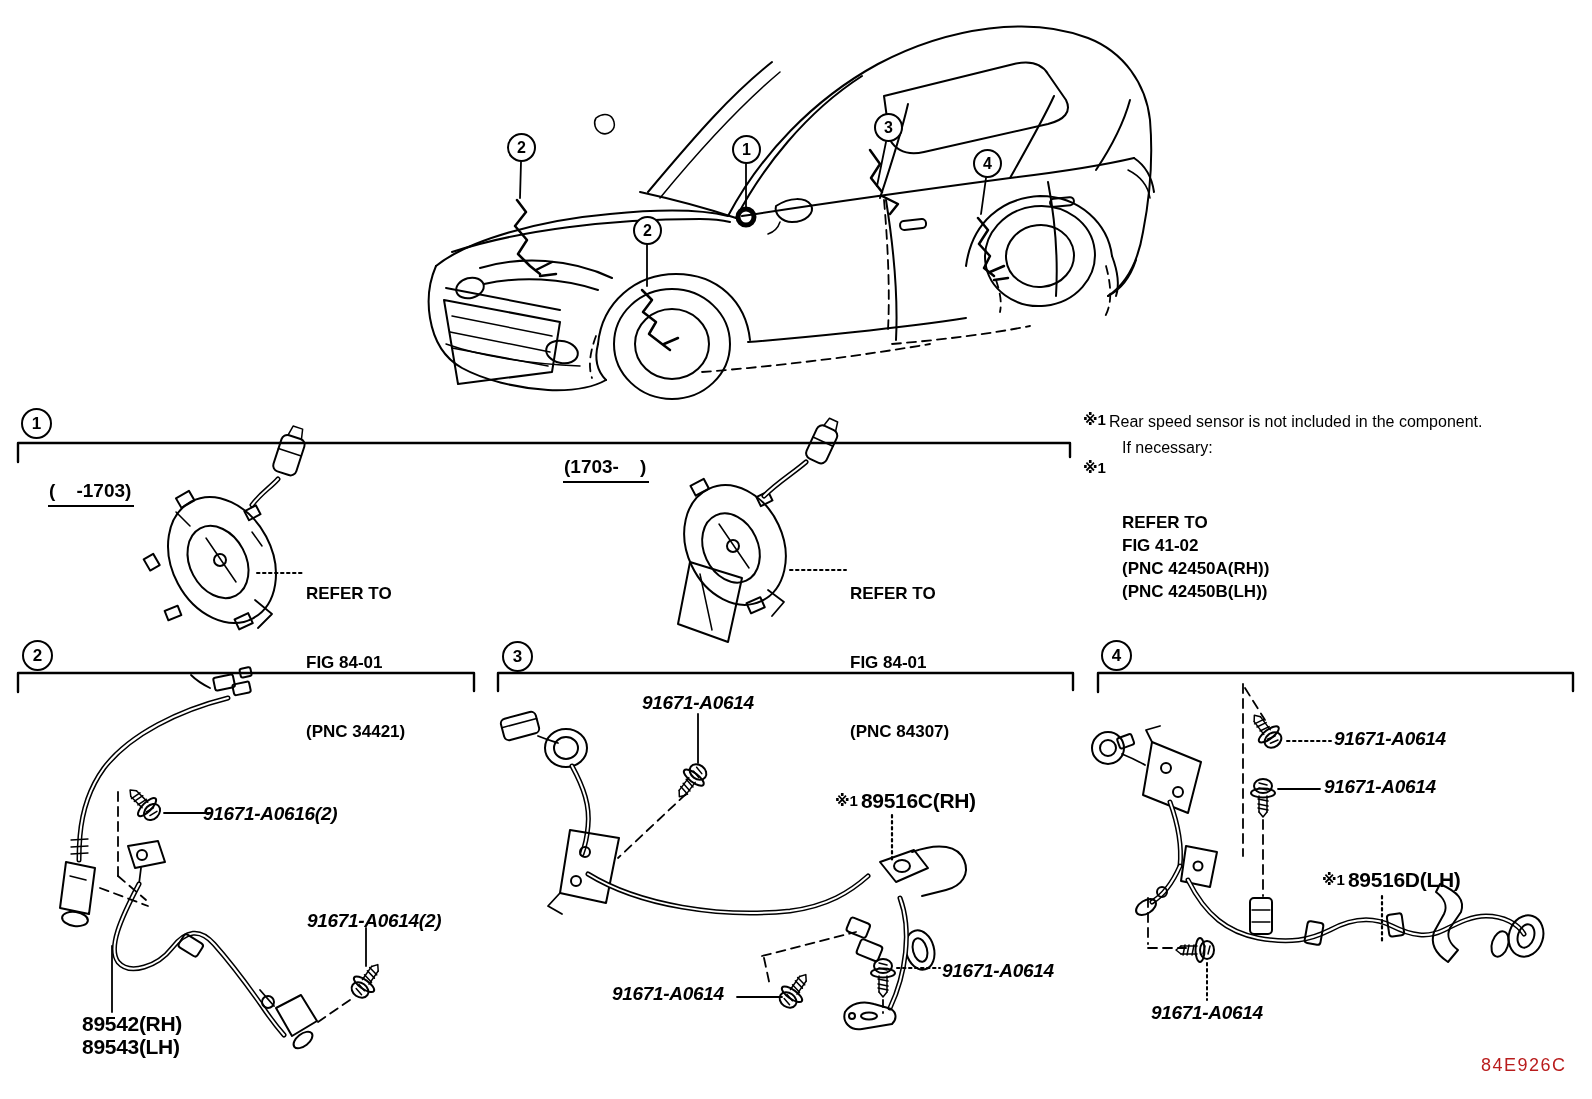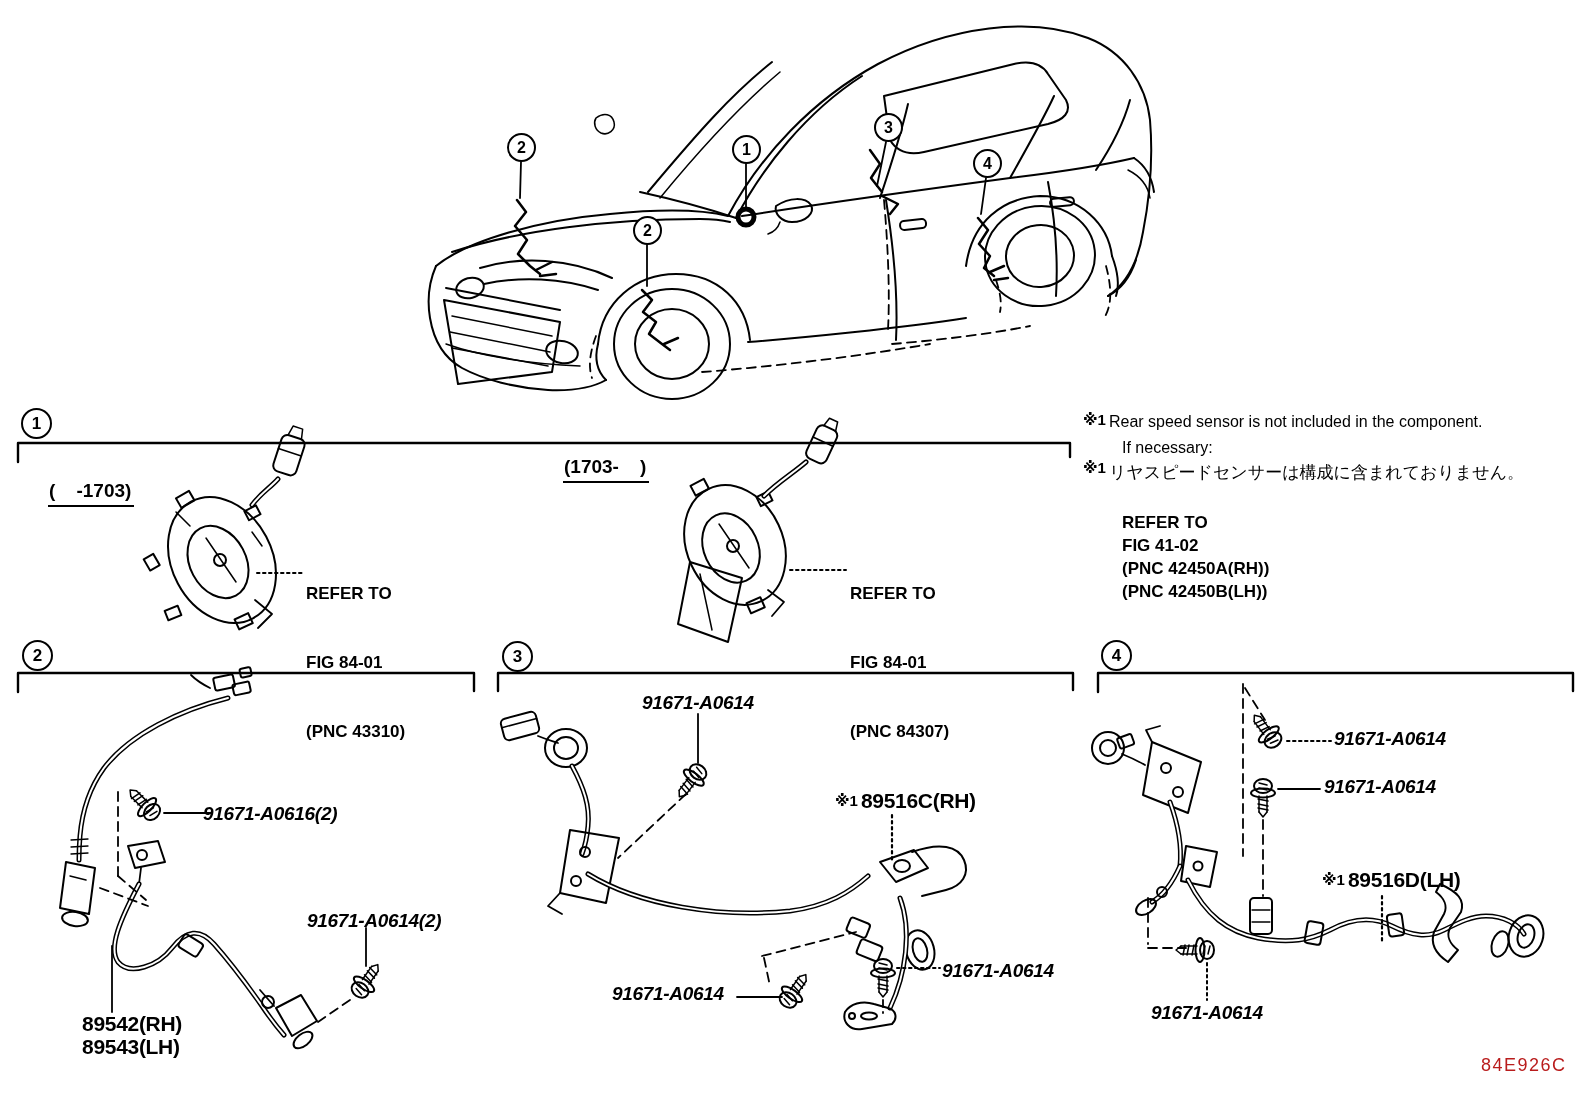--- a/index.html
+++ b/index.html
@@ -349,36 +349,35 @@
   <div class="callout sec-callout" style="left:1101px;top:640px;">
       <span>4</span>
     </div>
 
   <div class="abs range" style="left:48px;top:480px;">(    -1703)</div>
   <div class="abs range" style="left:563px;top:456px;">(1703-    )</div>
 
   <div class="abs refer" style="left:306px;top:536px;">
     <div>REFER TO</div>
     <div>FIG 84-01</div>
-    <div>(PNC 43310)</div>
+    <div>(PNC 34421)</div>
   </div>
   <div class="abs refer" style="left:850px;top:536px;">
     <div>REFER TO</div>
     <div>FIG 84-01</div>
     <div>(PNC 84307)</div>
   </div>
 
   <div class="abs note-row" style="left:1083px;top:413px;width:500px;">
     <span class="marker">※1</span>
     <span class="note-en">Rear speed sensor is not included in the component.</span>
   </div>
   <div class="abs note-en" style="left:1122px;top:439px;">If necessary:</div>
   <div class="abs note-row" style="left:1083px;top:461px;width:500px;">
     <span class="marker">※1</span>
-    <span class="note-jp">リヤスピードセンサーは構成に含まれておりません。</span>
   </div>
   <div class="abs note-refer" style="left:1122px;top:511px;">
     <div>REFER TO</div>
     <div>FIG 41-02</div>
     <div>(PNC 42450A(RH))</div>
     <div>(PNC 42450B(LH))</div>
   </div>
 
   <div class="abs plabel" style="left:203px;top:803px;">91671-A0616(2)</div>
   <div class="abs plabel" style="left:307px;top:910px;">91671-A0614(2)</div>

